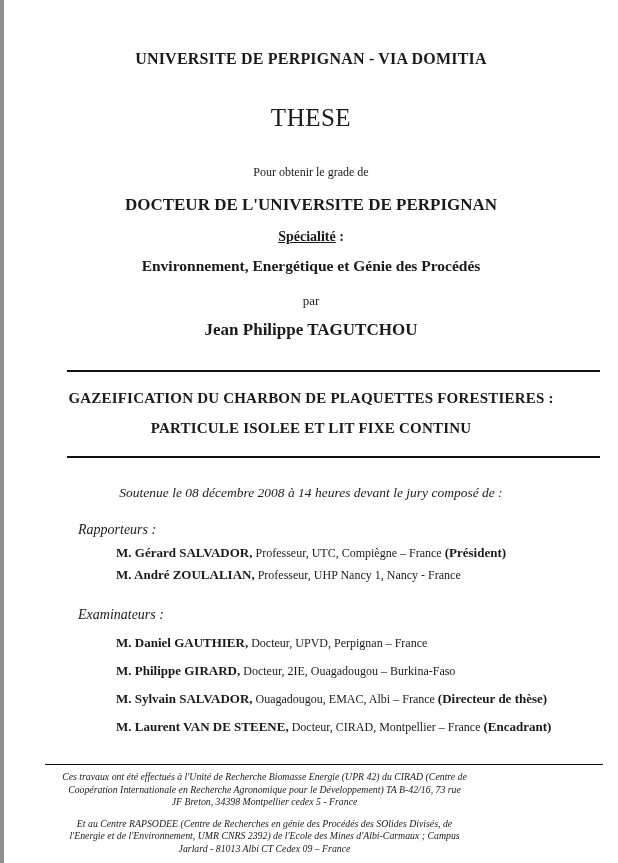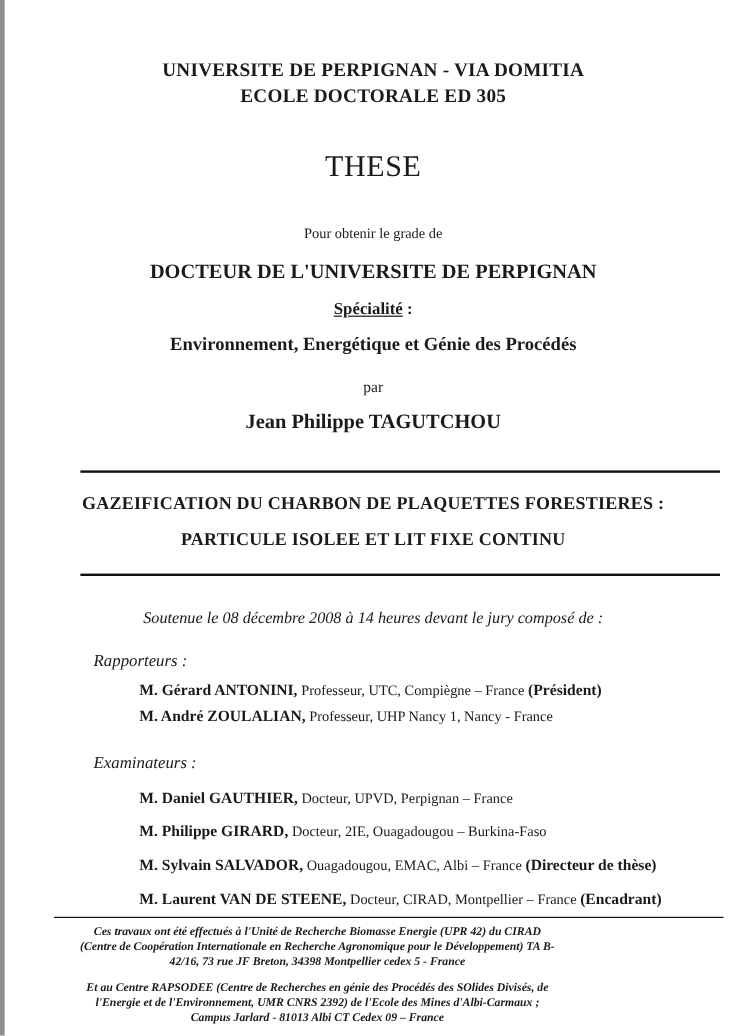--- a/index.html
+++ b/index.html
@@ -104,21 +104,20 @@
   .jury-members.examinateurs .jury-member { line-height: 28px; }
   .jury-member .member-name,
   .jury-member .member-role {
     font-weight: bold;
     font-size: 13px;
   }
   .footer {
     position: absolute;
     left: 0; top: 764px;
     width: 515px;
-    font-weight: bold;
   }
   .footer-rule {
     border: none;
     border-top: 1px solid #111111;
     width: 558px;
     margin-left: 41px;
   }
   .footer-text {
     margin-top: 6px;
     padding: 0 52px 0 58px;
@@ -131,21 +130,20 @@
 </style>
 </head>
 <body>
 
 <div class="scan-edge"></div>
 
 <div class="page">
 
   <div class="university centered">
     <div>UNIVERSITE DE PERPIGNAN - VIA DOMITIA</div>
-    <div>ECOLE DOCTORALE ED 305</div>
   </div>
 
   <div class="doc-type centered">THESE</div>
 
   <div class="grade-intro centered">Pour obtenir le grade de</div>
 
   <div class="degree centered">DOCTEUR DE L'UNIVERSITE DE PERPIGNAN</div>
 
   <div class="specialty-line centered"><span class="u">Spécialité</span><span> :</span></div>
 
@@ -162,21 +160,21 @@
     <div>PARTICULE ISOLEE ET LIT FIXE CONTINU</div>
   </div>
 
   <hr class="rule rule-2">
 
   <div class="defense centered">Soutenue le 08 décembre 2008 à 14 heures devant le jury composé de :</div>
 
   <div class="jury-section">
     <div class="jury-label">Rapporteurs :</div>
     <div class="jury-members rapporteurs">
-      <div class="jury-member"><span class="member-name">M. Gérard ANTONINI,</span> <span class="member-details">Professeur, UTC, Compiègne – France</span> <span class="member-role">(Président)</span></div>
+      <div class="jury-member"><span class="member-name">M. Gérard SALVADOR,</span> <span class="member-details">Professeur, UTC, Compiègne – France</span> <span class="member-role">(Président)</span></div>
       <div class="jury-member"><span class="member-name">M. André ZOULALIAN,</span> <span class="member-details">Professeur, UHP Nancy 1, Nancy - France</span> <span class="member-role"></span></div>
     </div>
   </div>
 
   <div class="jury-section">
     <div class="jury-label">Examinateurs :</div>
     <div class="jury-members examinateurs">
       <div class="jury-member"><span class="member-name">M. Daniel GAUTHIER,</span> <span class="member-details">Docteur, UPVD, Perpignan – France</span> <span class="member-role"></span></div>
       <div class="jury-member"><span class="member-name">M. Philippe GIRARD,</span> <span class="member-details">Docteur, 2IE, Ouagadougou – Burkina-Faso</span> <span class="member-role"></span></div>
       <div class="jury-member"><span class="member-name">M. Sylvain SALVADOR,</span> <span class="member-details">Ouagadougou, EMAC, Albi – France</span> <span class="member-role">(Directeur de thèse)</span></div>

